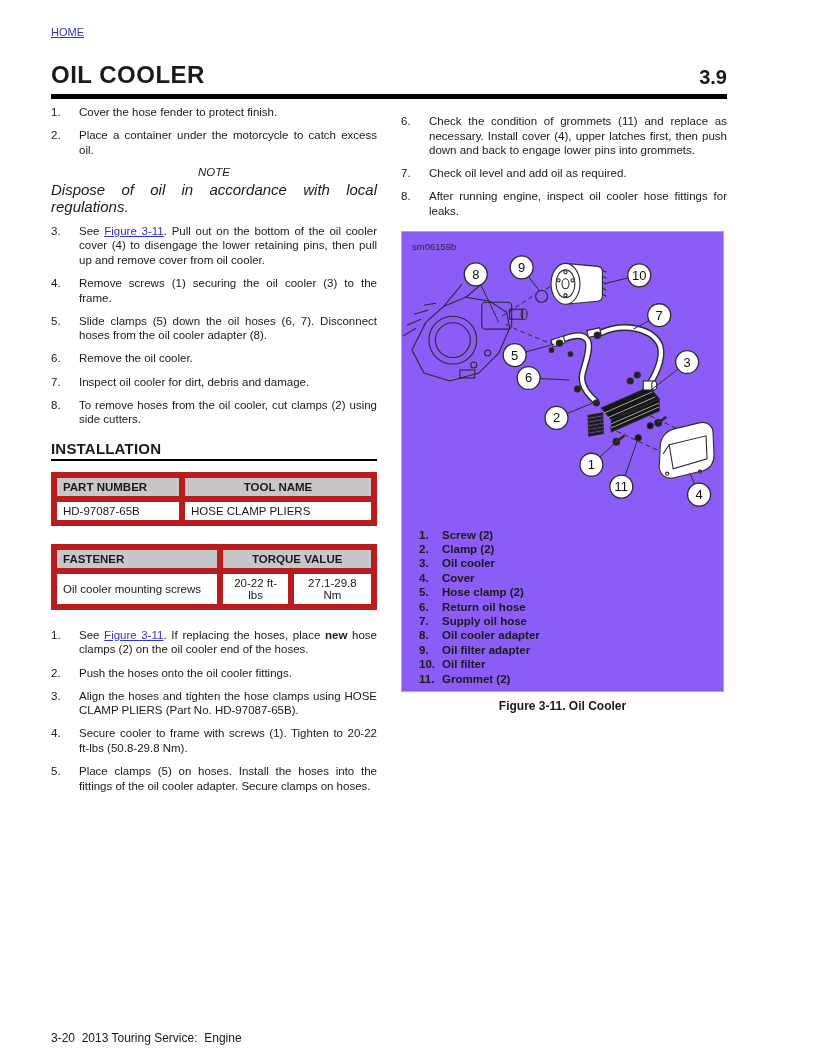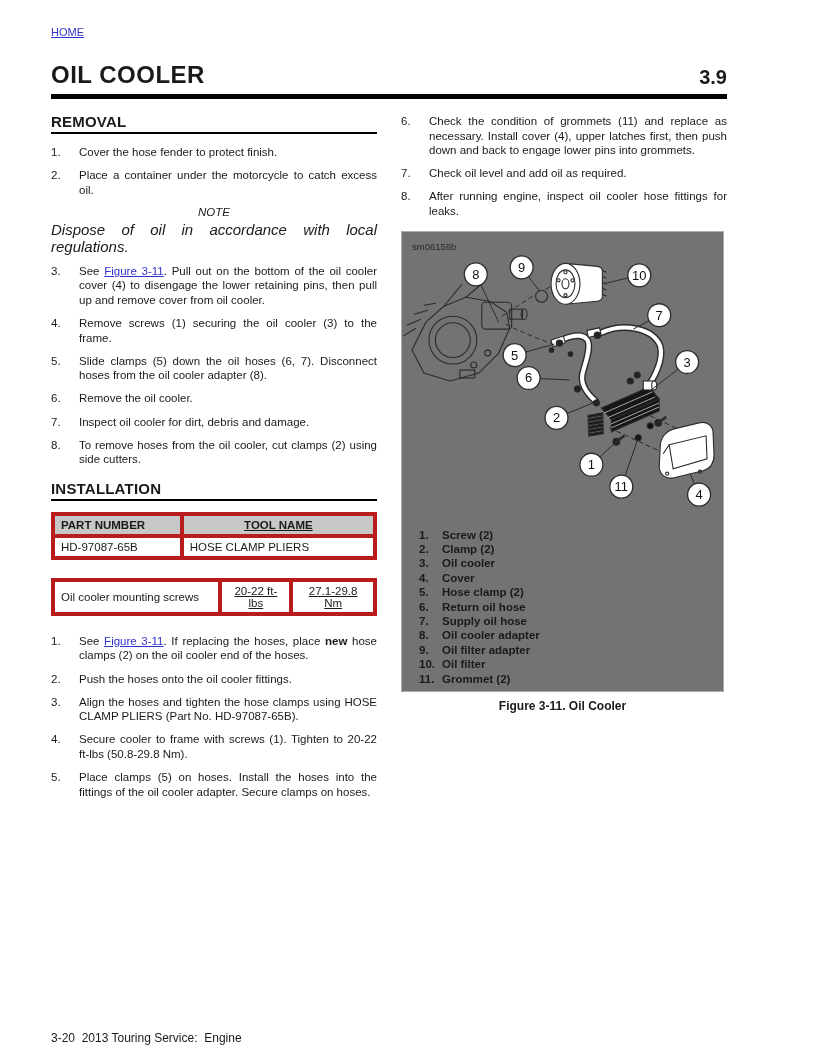--- a/index.html
+++ b/index.html
@@ -25,27 +25,27 @@
   .step { display:flex; margin-bottom:8.5px; font-size:11.5px; line-height:1.27; }
   .step .num { width:28px; flex-shrink:0; }
   .step .txt { flex:1; text-align:justify; }
   .txt a { color:#3232cd; text-decoration:underline; }
   .txt b { font-weight:bold; }
 
   .note-label { text-align:center; font-style:italic; font-size:11.5px; margin:3px 0 3px 0; }
   .note-text { font-style:italic; font-size:15px; text-align:justify; margin-bottom:9px; }
 
   table { width:100%; border-collapse:collapse; font-size:11.5px; margin:0 0 18px 0; }
-  th, td { border:4px solid #b91c1c; padding:3px 6px; }
+  th, td { border:6px solid #b91c1c; padding:3px 6px; }
   th { background:#c7c7c7; font-weight:bold; text-align:left; }
-  th.ctr, td.ctr { text-align:center;text-decoration:underline; }
+  th.ctr, td.ctr { text-align:center; }
 
   
   .figure-wrap { margin-top:12px; }
-  .figure-box { width:323px; border:1px solid #aaa; background:#737373; position:relative; }
+  .figure-box { width:323px; border:1px solid #aaa; background:#8b5cf6; position:relative; }
   .figure-code { position:absolute; left:10px; top:9px; font-size:9.5px; color:#2a2a2a; }
   .figure-box svg { display:block; }
   .legend { padding:1px 4px 5px 17px; }
   .leg { display:flex; font-size:11.5px; font-weight:bold; line-height:14.4px; }
   .leg .num { width:23px; flex-shrink:0; }
   .fig-caption { width:323px; text-align:center; font-size:12px; font-weight:bold; margin-top:7px; }
 
   
   .draw { stroke:#2b2b2b; stroke-width:1.1; fill:none; }
   .dash { stroke:#2b2b2b; stroke-width:1; fill:none; stroke-dasharray:5 3; }
@@ -69,21 +69,20 @@
 
   <div class="title-row">
     <span class="page-title">OIL COOLER</span>
     <span class="section-num">3.9</span>
   </div>
   <div class="title-bar"></div>
 
   <div class="columns">
 
     <div class="col">
-      <h2 class="sec">REMOVAL</h2>
 
       <div class="step">
           <span class="num">1.</span>
           <span class="txt">Cover the hose fender to protect finish.</span>
         </div>
       <div class="step">
           <span class="num">2.</span>
           <span class="txt">Place a container under the motorcycle to catch excess oil.</span>
         </div>
 
@@ -125,20 +124,24 @@
         </tr>
         <tr>
           <td>HD-97087-65B</td>
           <td>HOSE CLAMP PLIERS</td>
         </tr>
       </tbody>
         </table>
 
       <table>
         <tbody>
+            <tr>
+          <th style="width:52%">FASTENER</th>
+          <th class="ctr" colspan="2">TORQUE VALUE</th>
+        </tr>
         <tr>
           <td>Oil cooler mounting screws</td>
           <td class="ctr" style="width:22%">20-22 ft-lbs</td>
           <td class="ctr" style="width:26%">27.1-29.8 Nm</td>
         </tr>
       </tbody>
         </table>
 
       <div class="step">
           <span class="num">1.</span>

